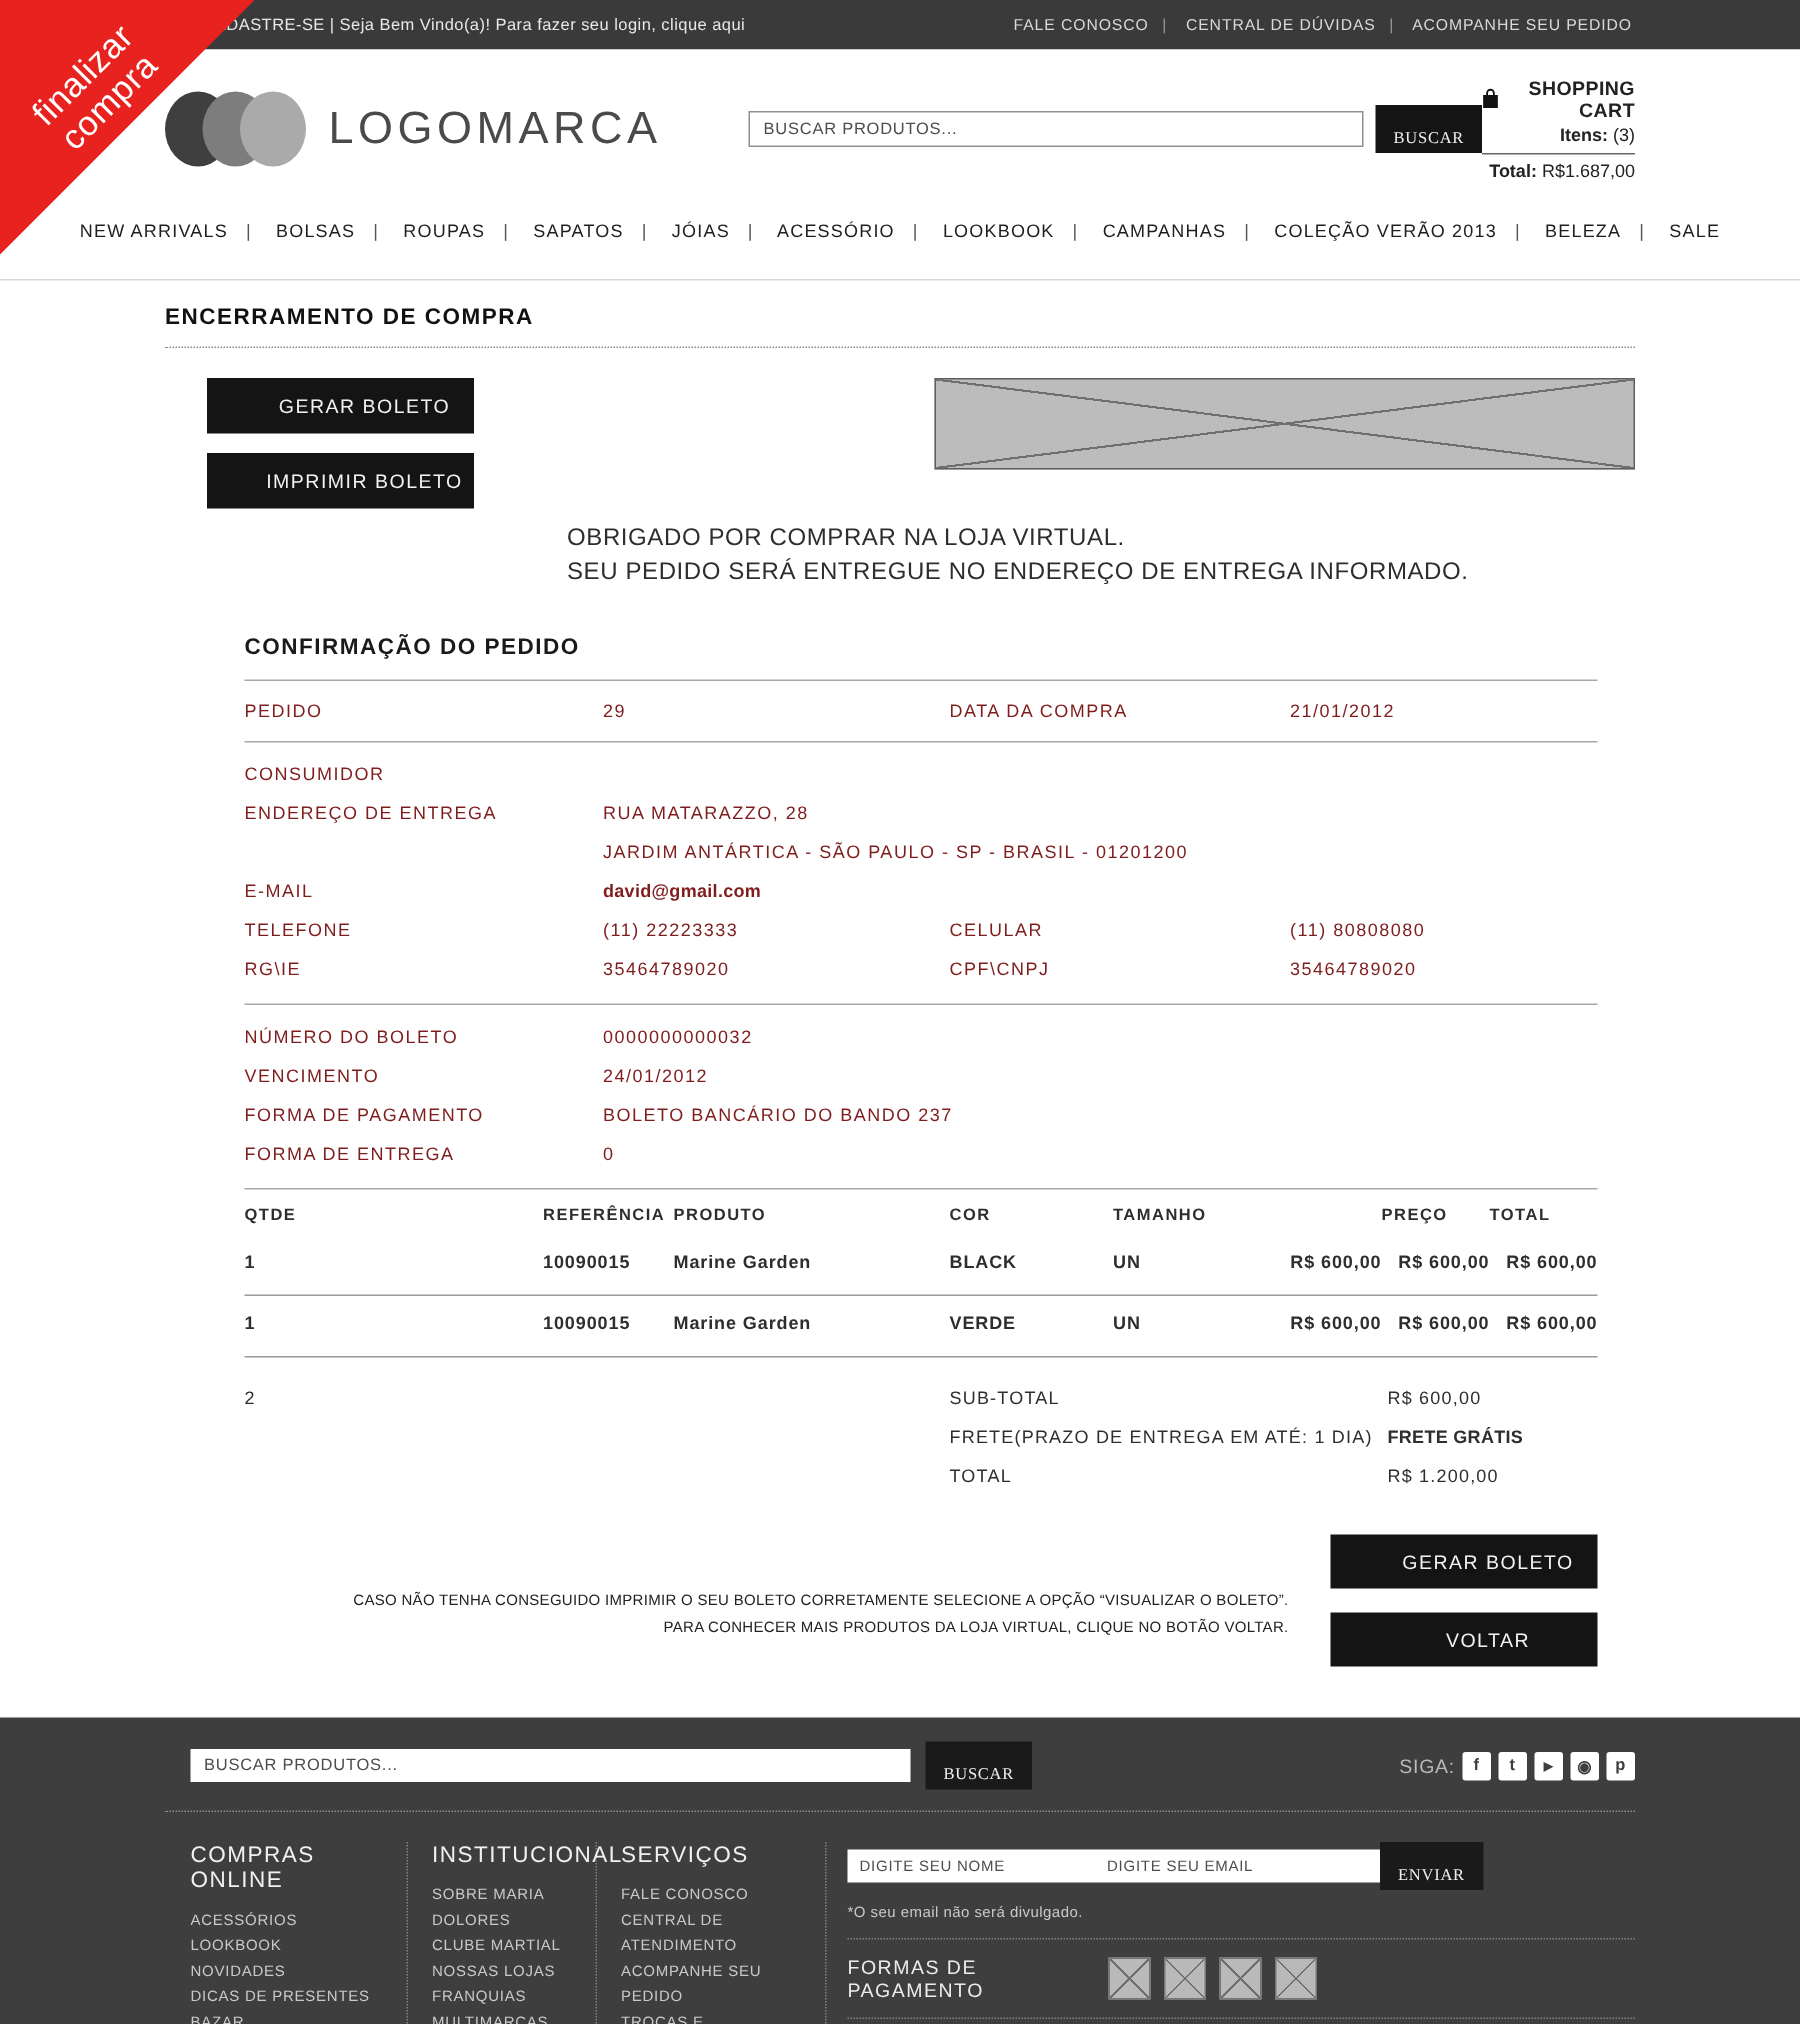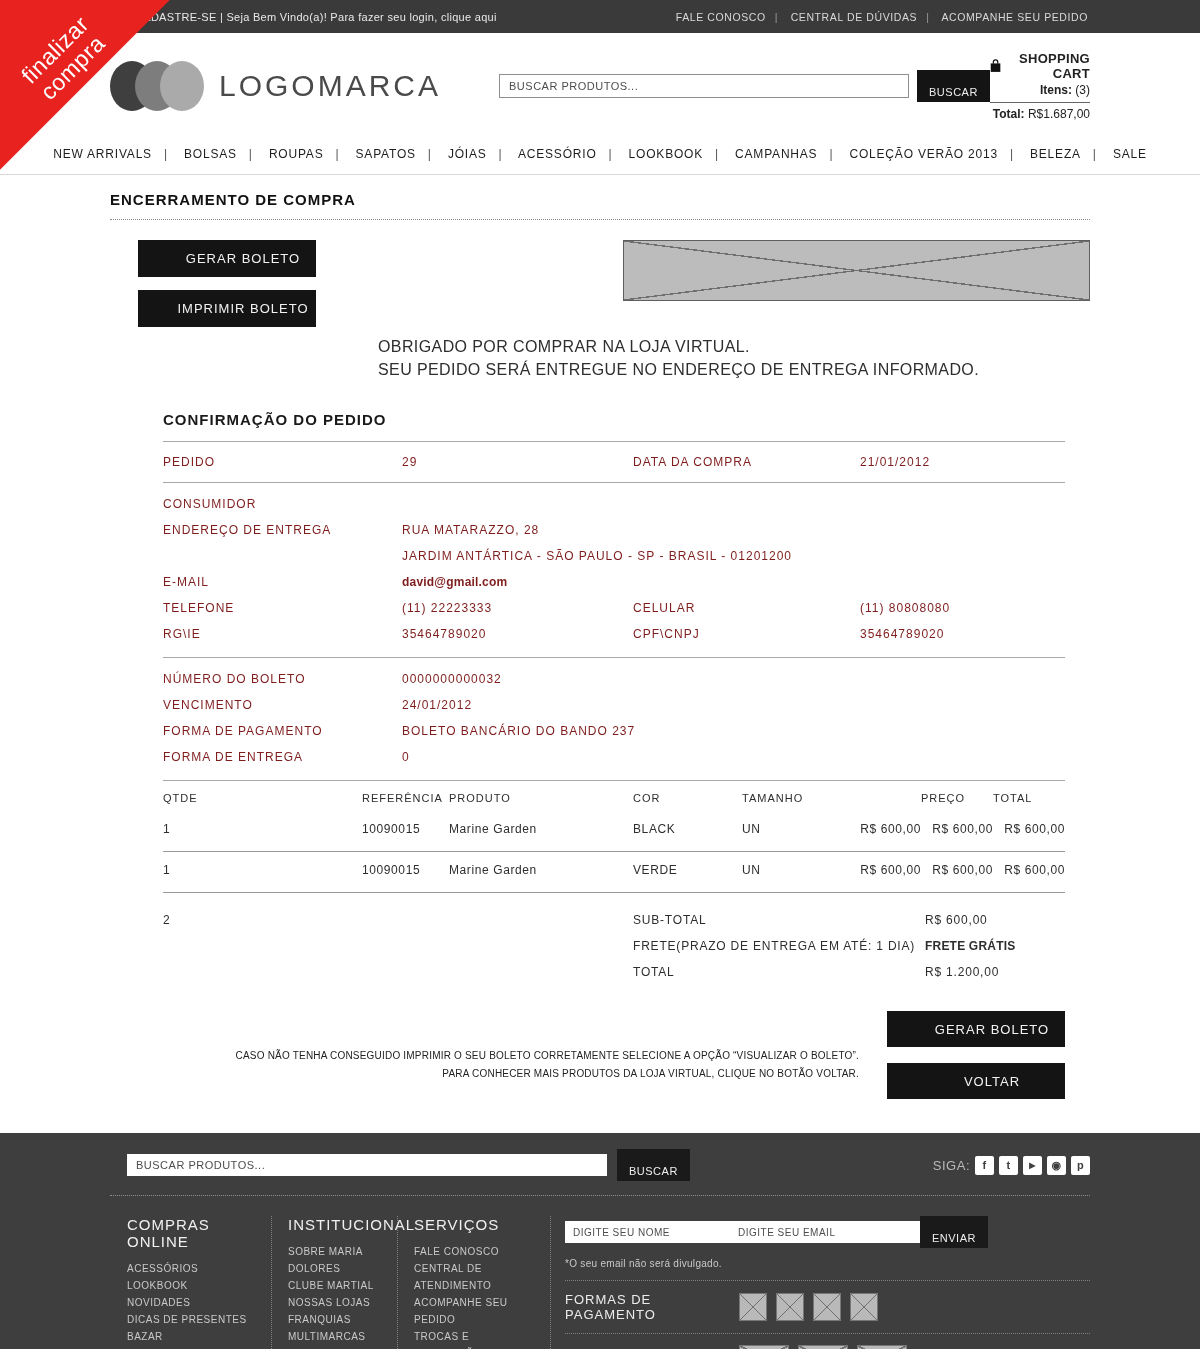--- a/index.html
+++ b/index.html
@@ -27,29 +27,29 @@
   .logo .c { width:44px; height:50px; border-radius:50%; }
   .logo .c1 { background:#3f3f3f; }
   .logo .c2 { background:#7d7d7d; margin-left:-19px; }
   .logo .c3 { background:#aaaaaa; margin-left:-19px; }
   .logo .logo-text { font-size:30px; color:#4a4a4a; letter-spacing:3px; margin-left:15px; }
   .hsearch { display:flex; align-items:center; margin-left:58px; }
   .hsearch input { width:410px; height:24px; border:1px solid #8f8f8f; padding:0 9px;
     font-size:11px; letter-spacing:.5px; font-family:inherit; color:#333; }
   .hsearch input::placeholder, .fsearch input::placeholder, .news input::placeholder { color:#4d4d4d; opacity:1; }
   .btn-sm { height:14px; background:#141414; color:#eee; border:none; font-size:11px;
-    letter-spacing:.5px; padding:16px 12px; margin-left:8px; cursor:pointer; font-family:Liberation Sans, sans-serif; }
+    letter-spacing:.5px; padding:16px 12px; margin-left:8px; cursor:pointer; font-family:Liberation Serif, serif; }
   .cart { margin-left:auto; width:132px; text-align:right; font-size:12px; color:#222; }
   .cart .row1 { display:flex; align-items:center; justify-content:flex-end; gap:6px;
     font-size:13px; letter-spacing:.3px; }
   .cart .itens { margin-top:2px; padding-bottom:5px; border-bottom:1px solid #666; }
   .cart .total { margin-top:4px; }
   .cart b { font-weight:bold; }
   
-  .nav { text-align:center; padding:9px 0 13px; border-bottom:1px solid #d8d8d8;
+  .nav { text-align:center; padding:9px 0 25px; border-bottom:1px solid #d8d8d8;
     font-size:12px; color:#1e1e1e; letter-spacing:.8px; }
   .nav span.item { cursor:pointer; }
   .nav span.item:not(:last-child)::after { content:"|"; color:#555; padding:0 12px; cursor:default; }
   
   .main { width:980px; margin:0 auto; padding-top:16px; }
   .page-title { font-size:15px; font-weight:bold; color:#111; letter-spacing:1px;
     padding-bottom:11px; border-bottom:1px dotted #8a8a8a; }
   .top-actions { display:flex; margin-top:20px; }
   .top-actions .btncol { padding-left:28px; display:flex; flex-direction:column; gap:13px; }
   .btn-dark { width:178px; height:37px; background:#141414; color:#f2f2f2; border:none;
@@ -61,21 +61,21 @@
   .banner { margin-left:auto; width:467px; height:61px; }
   .thanks { margin:8px 0 0 268px; font-size:16px; color:#2e2e2e; letter-spacing:.4px; line-height:1.45; }
   .confirm { margin:30px 0 0 53px; width:902px; }
   .confirm-title { font-size:15px; font-weight:bold; color:#1a1a1a; letter-spacing:1px; margin-bottom:13px; }
   .g4 { display:grid; grid-template-columns:239px 231px 227px 1fr; }
   .drow { line-height:26px; font-size:12px; letter-spacing:1px; color:#7f1d1d; }
   .pedido-row { border-top:1px solid #a8a8a8; border-bottom:1px solid #a8a8a8; padding:7px 0; }
   .dblock { border-bottom:1px solid #a8a8a8; padding:8px 0 10px; }
   .val-bold { font-weight:bold; letter-spacing:.2px; }
   .pgrid { display:grid; grid-template-columns:199px 87px 184px 109px 105px 74px 72px 72px;
-    font-size:12px; letter-spacing:.6px; color:#2e2e2e; }
+    font-size:12px; letter-spacing:.6px; color:#2e2e2e;font-weight:bold; }
   .p-head { padding:11px 0 7px; font-size:11px; letter-spacing:1px; }
   .p-row { padding:11px 0 15px; border-bottom:1px solid #9a9a9a; }
   .num { text-align:right; white-space:nowrap; }
   .sgrid { display:grid; grid-template-columns:470px 292px 1fr; line-height:26px;
     font-size:12px; letter-spacing:.8px; color:#2e2e2e; }
   .summary { padding-top:14px; }
   .bottom-row { display:flex; margin-top:26px; }
   .notes { flex:1; text-align:right; font-size:10px; color:#222; line-height:17.5px;
     letter-spacing:.2px; padding-right:28px; margin-top:36px; }
   .bottom-btns { width:178px; display:flex; flex-direction:column; gap:16px; }

